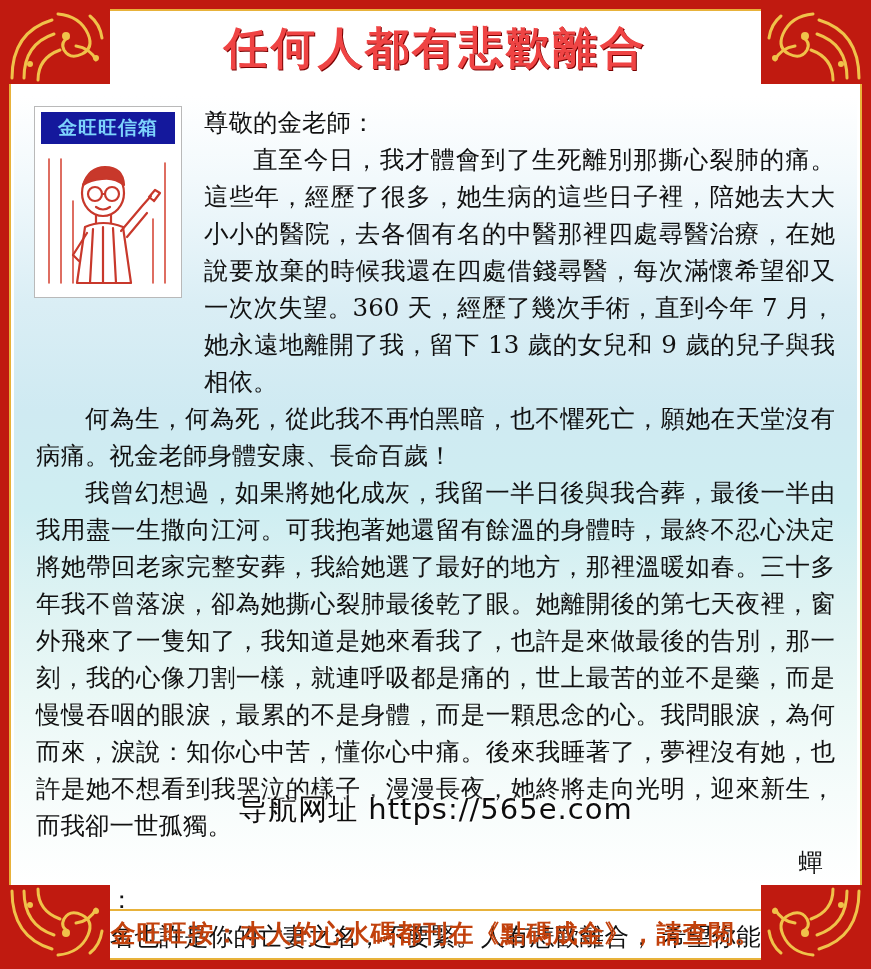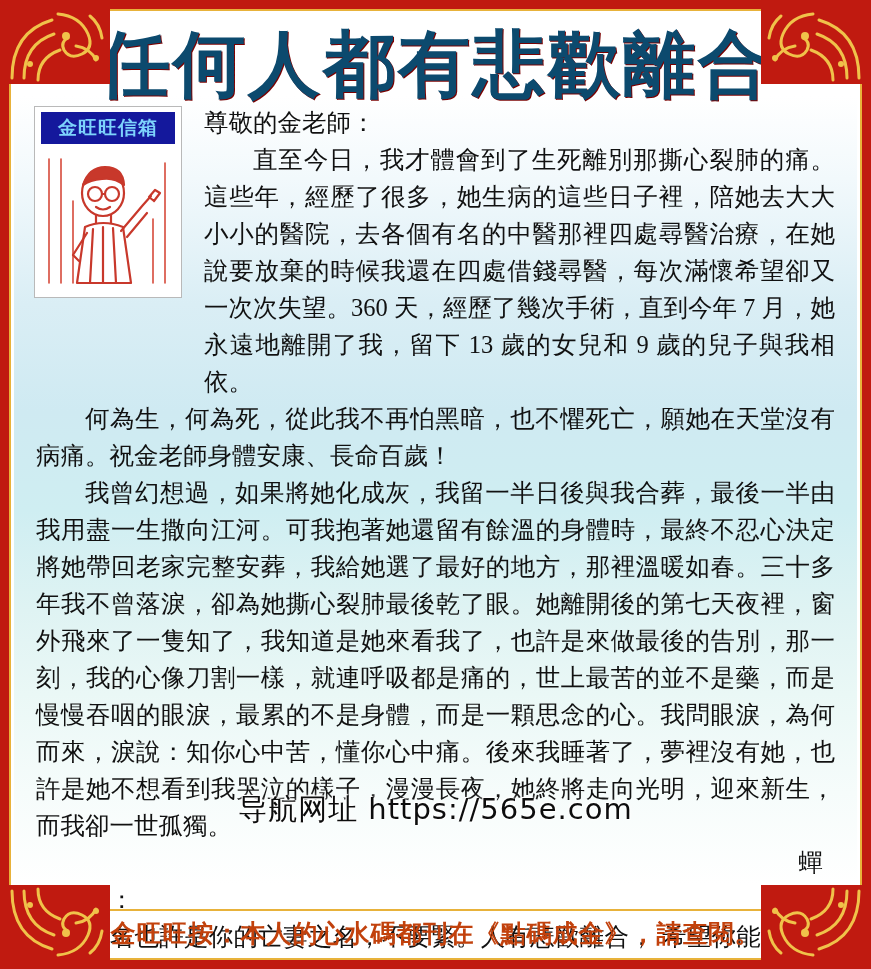--- a/index.html
+++ b/index.html
@@ -60,23 +60,23 @@
   .title-bar {
     position: absolute;
     left: 0; top: 24px;
     width: 871px;
     text-align: center;
     z-index: 3;
   }
   .title-text {
     display: inline-block;
     font-family: "DejaVu Serif", "Liberation Serif", serif;
-    font-size: 72px;
+    font-size: 44px;
     font-weight: bold;
-    color: #0c4a6e;
+    color: #ef4444;
     letter-spacing: 3px;
     line-height: 1.1;
     text-shadow: 1px 1px 0 #7a0000;
   }
 
   
   .content {
     position: absolute;
     left: 14px;
     top: 96px;
@@ -145,21 +145,20 @@
     text-align: justify;
     text-justify: inter-character;
   }
   .letter p { margin: 0; }
 
   .p-indent { text-indent: 2em; }
 
   
   .head-block {
     padding-left: 168px;
-    font-family: Liberation Serif, serif;
   }
   .head-block p { margin: 0; }
 
   .sign-right {
     text-align: right;
     padding-right: 12px;
   }
 
   .reply-head { margin-top: 6px; }
 

